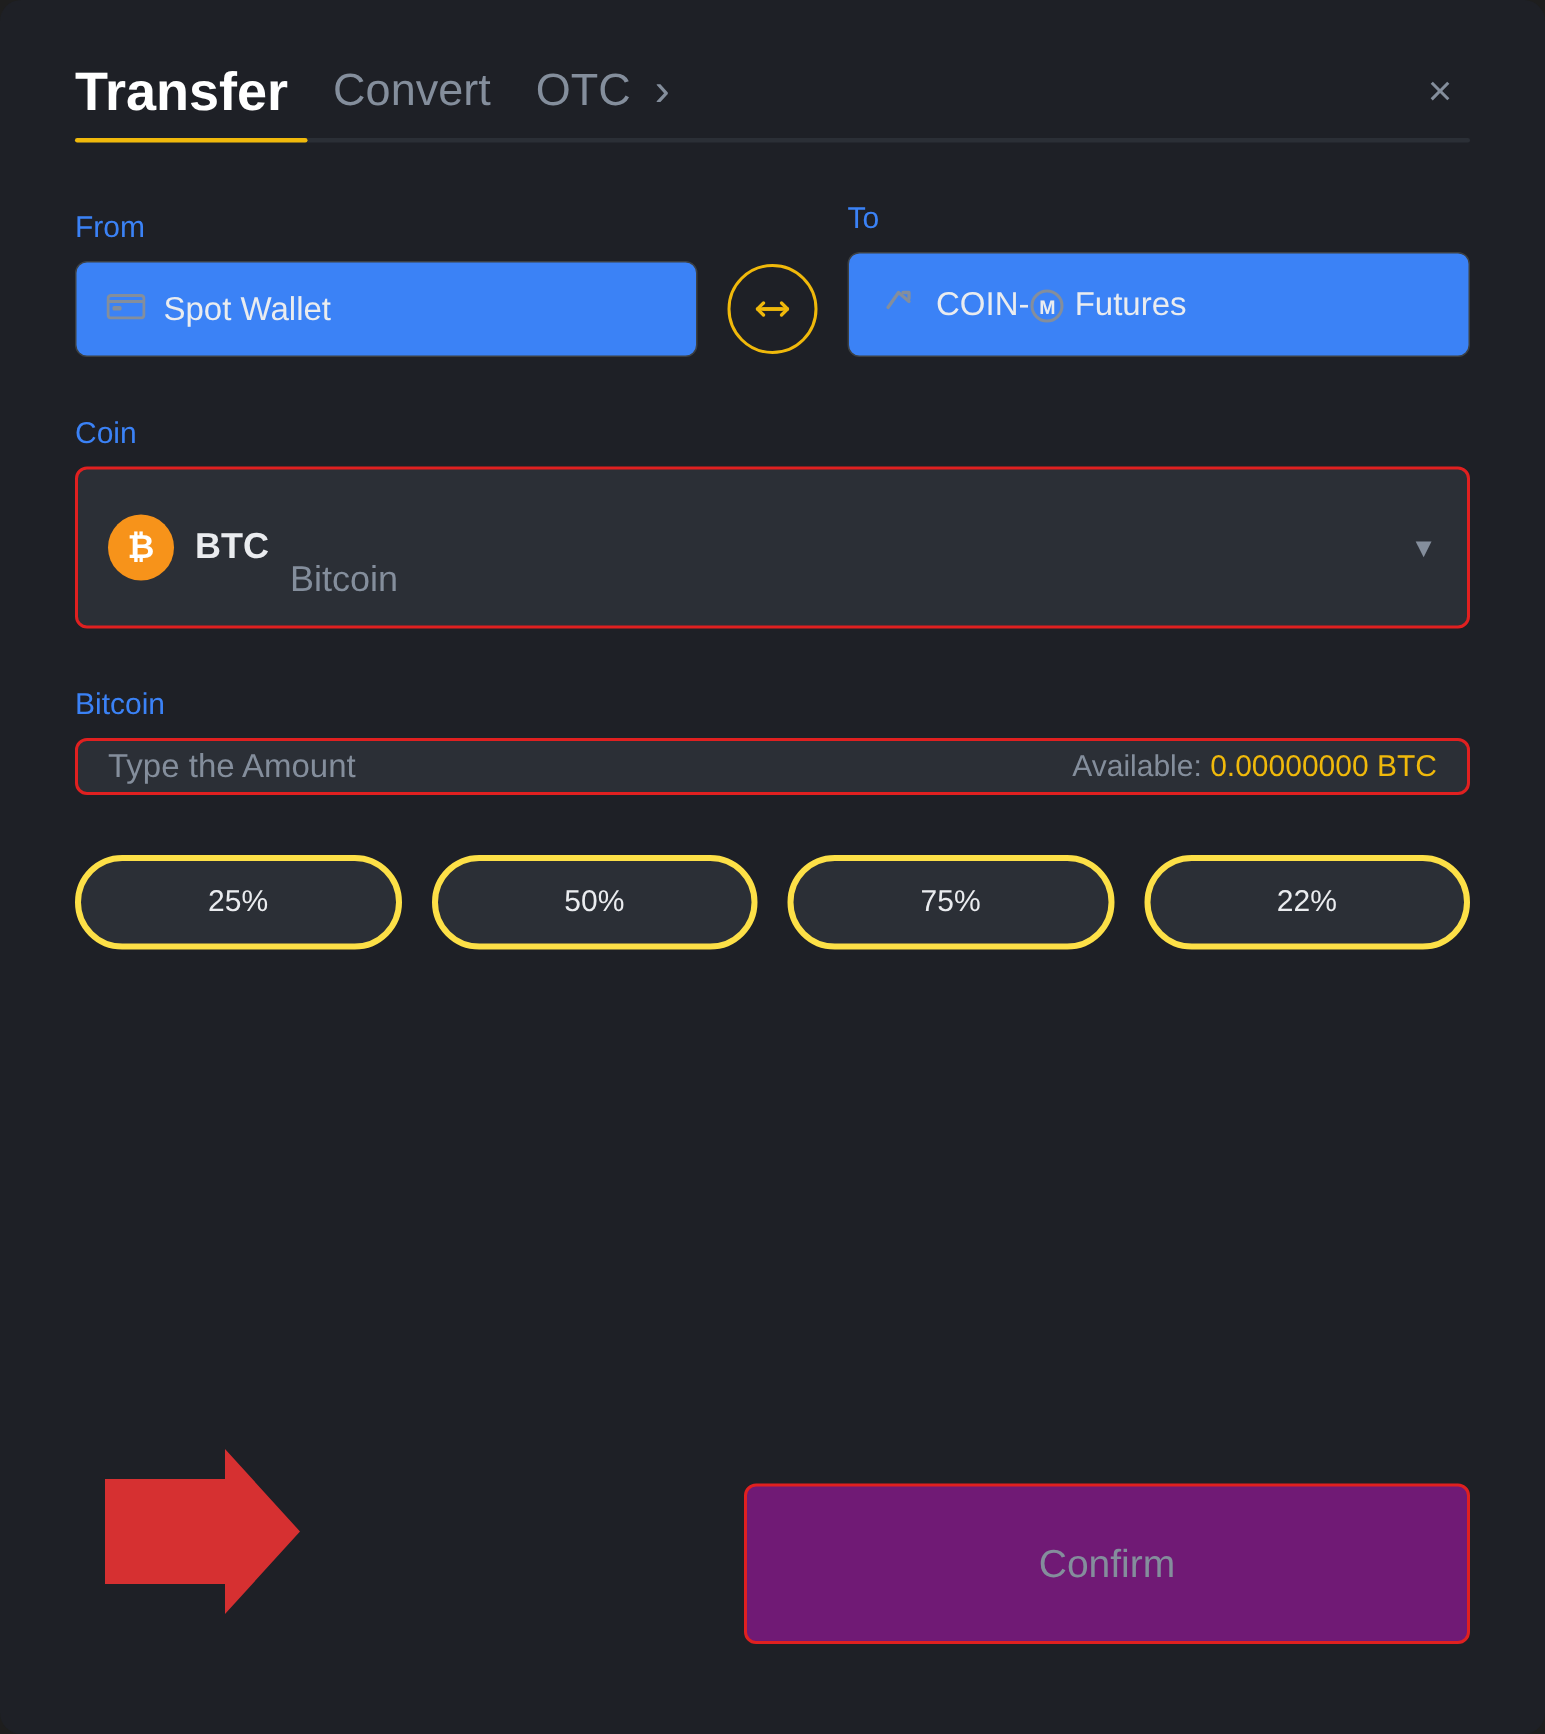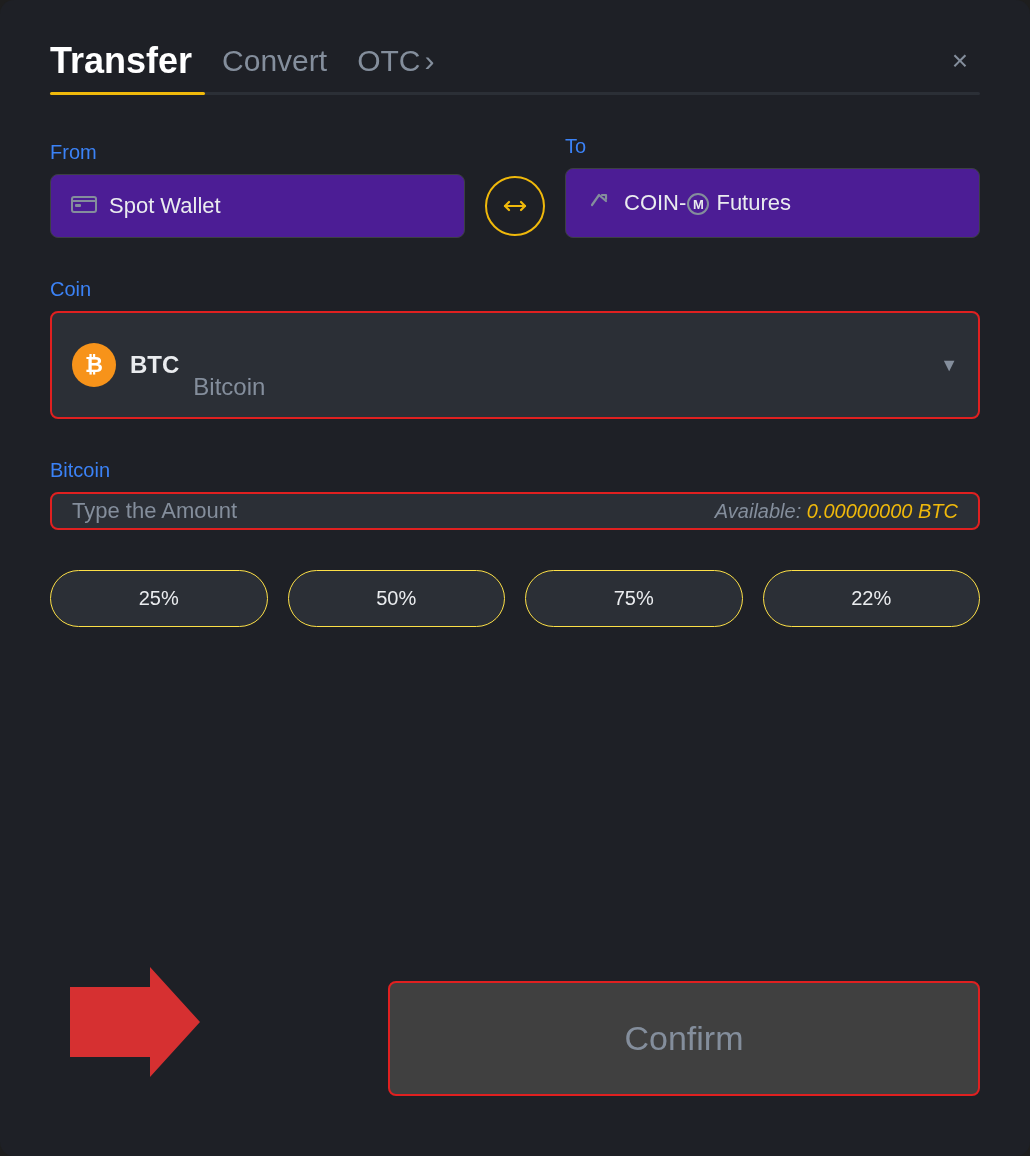--- a/index.html
+++ b/index.html
@@ -44,21 +44,21 @@
       color: #848e9c;
       cursor: pointer;
     }
 
     .header-tab-otc {
       font-size: 30px;
       color: #848e9c;
       cursor: pointer;
       display: flex;
       align-items: flex-end;
-      gap: 4px;
+      gap: 16px;
     }
 
     .close-btn {
       margin-left: auto;
       width: 40px;
       height: 40px;
       display: flex;
       align-items: center;
       justify-content: center;
       cursor: pointer;
@@ -100,21 +100,21 @@
       flex-direction: column;
       gap: 10px;
     }
 
     .field-label {
       font-size: 20px;
       color: #3b82f6;
     }
 
     .wallet-box {
-      background: #4c1d95;
+      background: #3b82f6;
       border: 1px solid #3c4043;
       border-radius: 8px;
       padding: 18px 20px;
       display: flex;
       align-items: center;
       gap: 12px;
       cursor: pointer;
     }
 
     .wallet-box-icon {
@@ -225,65 +225,64 @@
     }
 
     .amount-input::placeholder {
       color: #848e9c;
     }
 
     .available-text {
       font-size: 20px;
       color: #848e9c;
       white-space: nowrap;
-      font-style: italic;
     }
 
     .available-amount {
       color: #f0b90b;
     }
 
     
     .pct-row {
       display: flex;
       gap: 20px;
       margin-bottom: 60px;
     }
 
     .pct-btn {
       flex: 1;
       padding: 16px 10px;
       border-radius: 50px;
-      border: 1px solid #fde047;
+      border: 4px solid #fde047;
       background: #2b2f36;
       color: #eaecef;
       font-size: 20px;
       font-weight: 500;
       cursor: pointer;
       text-align: center;
     }
 
     
     .bottom-area {
       margin-top: auto;
       display: flex;
       align-items: center;
       justify-content: flex-end;
       gap: 0;
       position: relative;
     }
 
     .confirm-btn {
-      width: 592px;
+      width: 484px;
       padding: 36px 20px;
       border-radius: 8px;
       border: 2.5px solid #e02020;
-      background: #404040;
-      color: #848e9c;
-      font-size: 34px;
+      background: #701a75;
+      color: #848e9c;
+      font-size: 26px;
       font-weight: 500;
       cursor: pointer;
       font-family: inherit;
     }
 
     
     .arrow-container {
       position: absolute;
       left: 20px;
       bottom: 15px;

